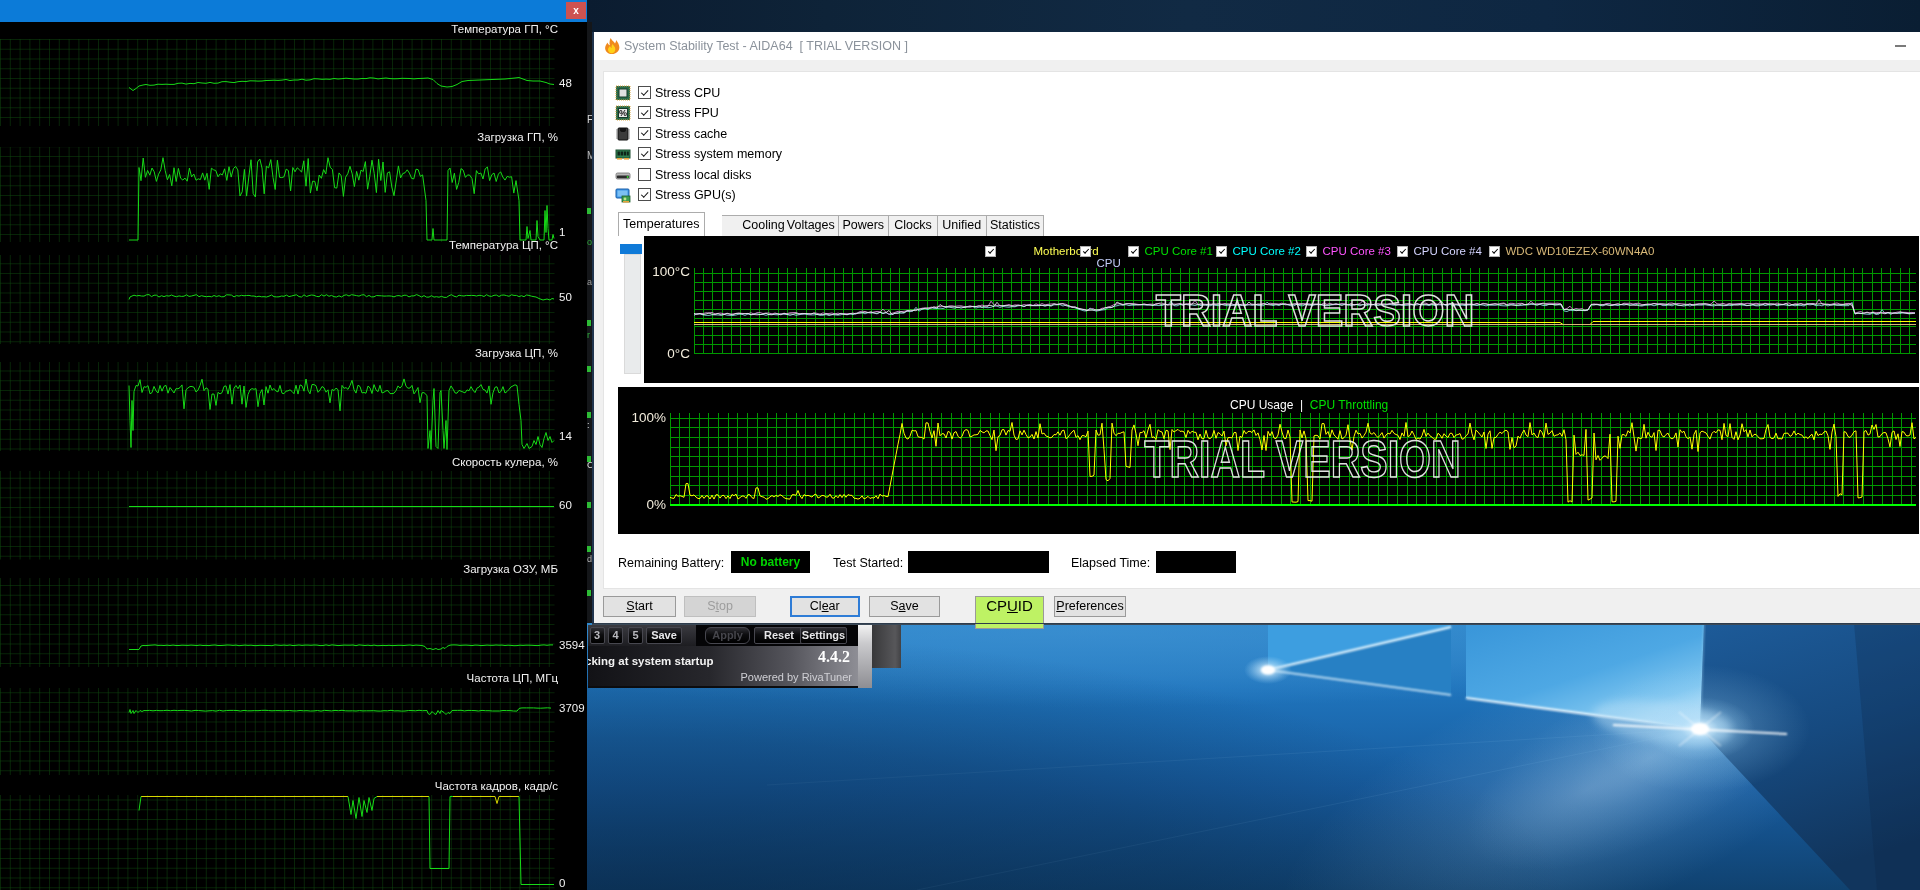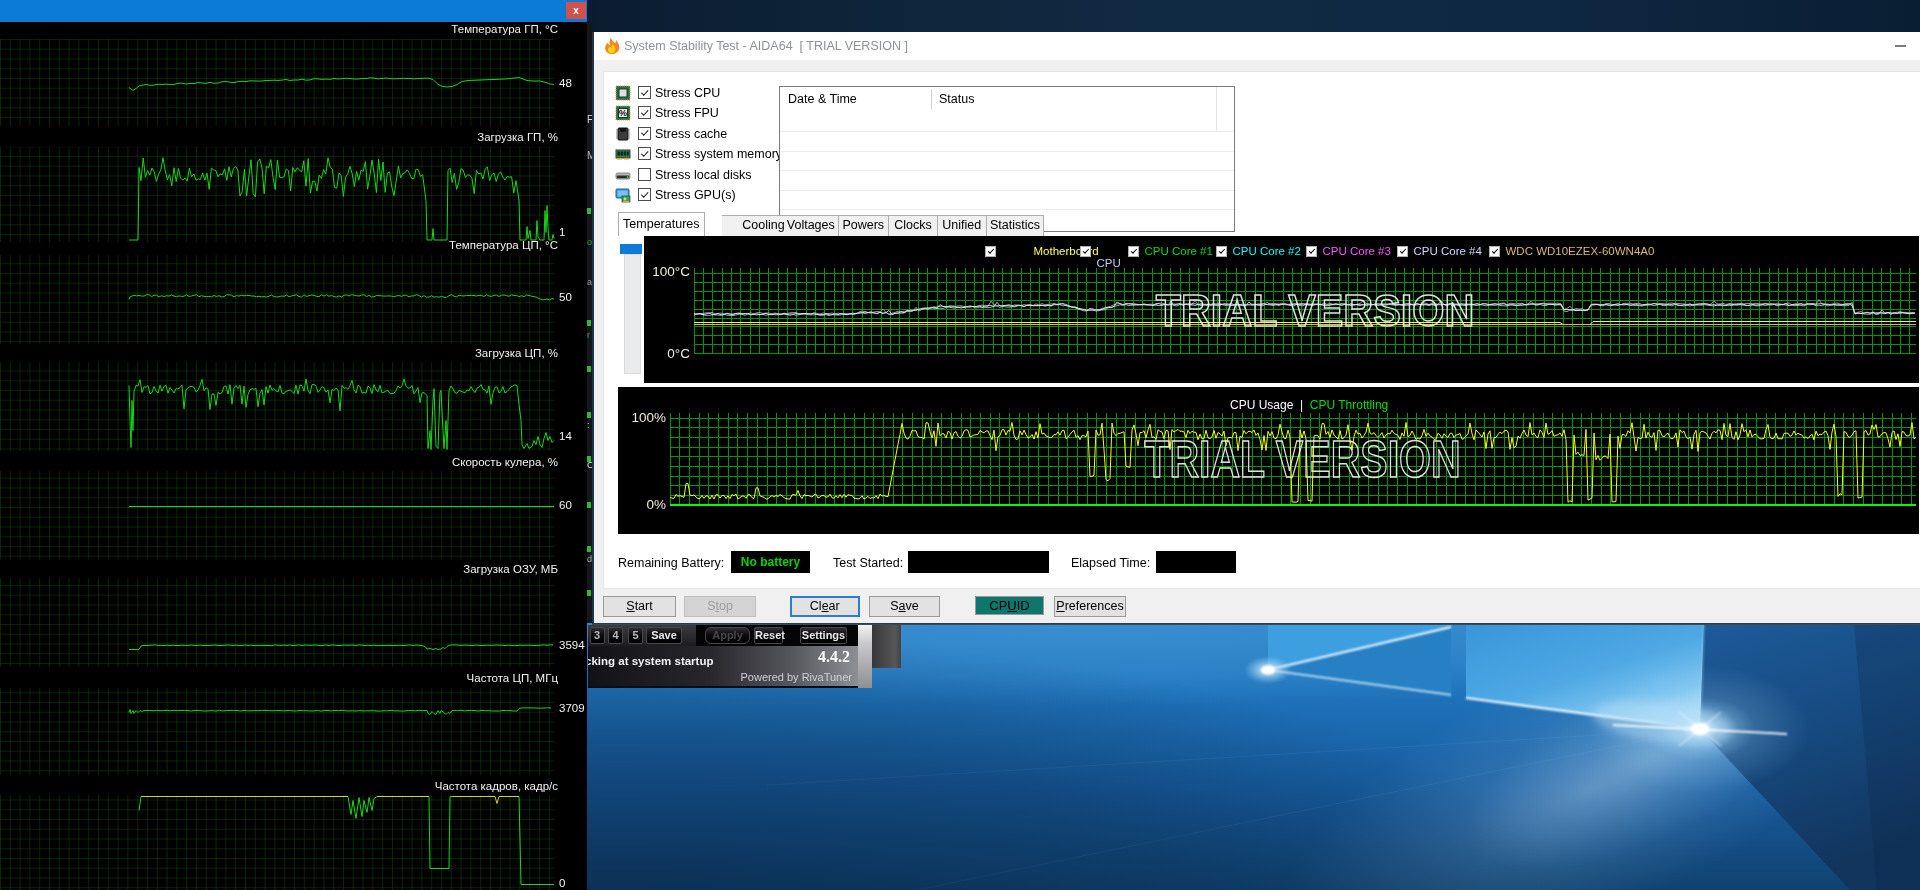--- a/index.html
+++ b/index.html
@@ -105,21 +105,21 @@
   </div>
 
   <div class="abs" style="left:588px;top:625px;width:283.5px;height:63px;background:#0c0c0e;overflow:hidden;">
     <div class="abs" style="left:0;top:0;width:270px;height:20.5px;background:linear-gradient(180deg,#3a3a40,#1d1d21);">
       <div class="abs" style="left:1.5px;top:1.5px;width:15px;height:17px;background:linear-gradient(180deg,#2e2e33 0%,#0c0c0e 45%,#000 100%);border:1px solid #47474f;border-radius:2px;color:#b9b9be;font-size:11px;font-weight:bold;text-align:center;line-height:15px;">3</div>
       <div class="abs" style="left:20px;top:1.5px;width:15px;height:17px;background:linear-gradient(180deg,#2e2e33 0%,#0c0c0e 45%,#000 100%);border:1px solid #47474f;border-radius:2px;color:#b9b9be;font-size:11px;font-weight:bold;text-align:center;line-height:15px;">4</div>
       <div class="abs" style="left:40px;top:1.5px;width:15px;height:17px;background:linear-gradient(180deg,#2e2e33 0%,#0c0c0e 45%,#000 100%);border:1px solid #47474f;border-radius:2px;color:#b9b9be;font-size:11px;font-weight:bold;text-align:center;line-height:15px;">5</div>
       <div class="abs" style="left:58px;top:1.5px;width:36px;height:17px;background:linear-gradient(180deg,#2e2e33 0%,#0c0c0e 45%,#000 100%);border:1px solid #47474f;border-radius:2px;color:#e8e8ea;font-size:11px;font-weight:bold;text-align:center;line-height:15px;">Save</div>
       <div class="abs" style="left:108px;top:0;width:162px;height:20.5px;background:#050507;">
         <div class="abs" style="left:9px;top:1.5px;width:45px;height:17px;background:linear-gradient(180deg,#2e2e33 0%,#0c0c0e 45%,#000 100%);border:1px solid #47474f;border-radius:6px;color:#46464c;font-size:11px;font-weight:bold;text-align:center;line-height:15px;">Apply</div>
-        <div class="abs" style="left:58px;top:1.5px;width:29px;height:17px;background:linear-gradient(180deg,#2e2e33 0%,#0c0c0e 45%,#000 100%);border:1px solid #47474f;border-radius:2px;color:#e8e8ea;font-size:11px;font-weight:bold;text-align:center;line-height:15px;">Reset</div>
+        <div class="abs" style="left:58px;top:1.5px;width:50px;height:17px;background:linear-gradient(180deg,#2e2e33 0%,#0c0c0e 45%,#000 100%);border:1px solid #47474f;border-radius:2px;color:#e8e8ea;font-size:11px;font-weight:bold;text-align:center;line-height:15px;">Reset</div>
         <div class="abs" style="left:104px;top:1.5px;width:47px;height:17px;background:linear-gradient(180deg,#2e2e33 0%,#0c0c0e 45%,#000 100%);border:1px solid #47474f;border-radius:2px;color:#e8e8ea;font-size:11px;font-weight:bold;text-align:center;line-height:15px;">Settings</div>
       </div>
     </div>
     <div class="abs" style="left:0;top:20.5px;width:270px;height:40.5px;background:linear-gradient(90deg,#121216 0%,#27272c 45%,#55555c 75%,#8e8e95 100%);">
       <div class="abs" style="left:-3px;top:9px;color:#f2f2f2;font-size:11.5px;font-weight:bold;white-space:nowrap;">cking at system startup</div>
       <div class="abs" style="right:8px;top:2px;color:#fff;font-size:16px;font-weight:bold;font-family:Liberation Serif, serif;">4.4.2</div>
       <div class="abs" style="right:6px;top:25px;color:#cfcfd4;font-size:11px;">Powered by RivaTuner</div>
     </div>
     <div class="abs" style="left:270px;top:0;width:13.5px;height:63px;background:linear-gradient(180deg,#f2f2f2 0%,#c9c9cc 30%,#8e8e93 100%);"></div>
   </div>
@@ -209,31 +209,20 @@
             <rect x="7" y="9" width="8" height="6" fill="#3e9e52" stroke="#1d5f2e" stroke-width="0.8"></rect>
             <rect x="8" y="14" width="6" height="1.5" fill="#e8a33d"></rect>
             <circle cx="10" cy="12" r="1.4" fill="#bfe48e"></circle>
           </svg></span>
         <span class="abs" style="left:23px;top:1px;width:13px;height:13px;background:#fff;border:1px solid #4d4d4d;">
           <span style="position:absolute;left:2px;top:2.5px;width:7px;height:3.5px;border-left:1.7px solid #111;border-bottom:1.7px solid #111;transform:rotate(-47deg);"></span>
         </span>
         <span class="abs" style="left:40px;top:1px;font-size:12.5px;color:#000;white-space:nowrap;">Stress GPU(s)</span>
       </div>
 
-    <div class="abs" style="left:185px;top:54px;width:456px;height:146px;background:#fff;border:1px solid #7a7a7a;">
-      <div class="abs" style="left:8px;top:5px;font-size:12.5px;color:#000;">Date &amp; Time</div>
-      <div class="abs" style="left:159px;top:5px;font-size:12.5px;color:#000;">Status</div>
-      <div class="abs" style="left:151px;top:2px;width:1px;height:20px;background:#cfcfcf;"></div>
-      <div class="abs" style="left:436px;top:0px;width:1px;height:44px;background:#e5e5e5;"></div>
-      <div class="abs" style="left:0;top:44px;width:454px;height:1px;background:#ededed;"></div>
-      <div class="abs" style="left:0;top:63.5px;width:454px;height:1px;background:#ededed;"></div>
-      <div class="abs" style="left:0;top:83px;width:454px;height:1px;background:#ededed;"></div>
-      <div class="abs" style="left:0;top:102.5px;width:454px;height:1px;background:#ededed;"></div>
-      <div class="abs" style="left:0;top:122px;width:454px;height:1px;background:#ededed;"></div>
-    </div>
     <div class="abs" style="left:24px;top:180px;width:86.6px;height:24px;background:#fff;border:1px solid #acacac;border-bottom:none;z-index:3;font-size:12.5px;text-align:center;line-height:23px;">Temperatures</div>
       <div class="abs" style="left:128px;top:182.5px;width:95px;height:21.5px;background:#f0f0f0;border:1px solid #acacac;border-bottom:none;z-index:2;font-size:12.5px;text-align:right;line-height:19px;border-left:none;">Cooling Fans</div>
       <div class="abs" style="left:190px;top:182.5px;width:54.599999999999994px;height:21.5px;background:#f0f0f0;border:1px solid #acacac;border-bottom:none;z-index:2;font-size:12.5px;text-align:center;line-height:19px;border-left:none;">Voltages</div>
       <div class="abs" style="left:244.6px;top:182.5px;width:50.400000000000006px;height:21.5px;background:#f0f0f0;border:1px solid #acacac;border-bottom:none;z-index:2;font-size:12.5px;text-align:center;line-height:19px;border-left:none;">Powers</div>
       <div class="abs" style="left:295px;top:182.5px;width:49px;height:21.5px;background:#f0f0f0;border:1px solid #acacac;border-bottom:none;z-index:2;font-size:12.5px;text-align:center;line-height:19px;border-left:none;">Clocks</div>
       <div class="abs" style="left:344px;top:182.5px;width:48.5px;height:21.5px;background:#f0f0f0;border:1px solid #acacac;border-bottom:none;z-index:2;font-size:12.5px;text-align:center;line-height:19px;border-left:none;">Unified</div>
       <div class="abs" style="left:392.5px;top:182.5px;width:57.89999999999998px;height:21.5px;background:#f0f0f0;border:1px solid #acacac;border-bottom:none;z-index:2;font-size:12.5px;text-align:center;line-height:19px;border-left:none;">Statistics</div>
     <div class="abs" style="left:24px;top:204px;width:1294px;height:298px;background:#fff;"></div>
     <div class="abs" style="left:26px;top:211.5px;width:22px;height:10px;background:#0f7ad8;z-index:2;"></div>
     <div class="abs" style="left:29.5px;top:221.5px;width:17px;height:120px;background:#e9ebec;border:1px solid #dadada;z-index:2;"></div>
@@ -290,21 +279,21 @@
     <div class="abs" style="left:24px;top:524px;font-size:12.5px;color:#000;">Remaining Battery:</div>
     <div class="abs" style="left:137px;top:518.5px;width:79px;height:22px;background:#000;color:#00d400;font-size:12px;font-weight:bold;text-align:center;line-height:22px;">No battery</div>
     <div class="abs" style="left:239px;top:524px;font-size:12.5px;color:#000;">Test Started:</div>
     <div class="abs" style="left:314px;top:518.5px;width:141px;height:22px;background:#000;"></div>
     <div class="abs" style="left:477px;top:524px;font-size:12.5px;color:#000;">Elapsed Time:</div>
     <div class="abs" style="left:562px;top:518.5px;width:80px;height:22px;background:#000;"></div>
     <div class="abs" style="left:9px;top:564px;width:73px;height:20.5px;background:#e2e2e2;border:1px solid #9a9a9a;font-size:12.5px;color:#000;text-align:center;line-height:18px;"><u>S</u>tart</div>
     <div class="abs" style="left:90px;top:564px;width:72px;height:20.5px;background:#e2e2e2;border:1px solid #9a9a9a;font-size:12.5px;color:#000;text-align:center;line-height:18px;background:#d4d4d4;border-color:#bfbfbf;color:#9d9d9d;">S<u>t</u>op</div>
     <div class="abs" style="left:195.6px;top:564px;width:70.4px;height:20.5px;background:#e2e2e2;border:1px solid #9a9a9a;font-size:12.5px;color:#000;text-align:center;line-height:18px;border:2px solid #2e7cd6;line-height:16px;">Cl<u>e</u>ar</div>
     <div class="abs" style="left:275px;top:564px;width:71px;height:20.5px;background:#e2e2e2;border:1px solid #9a9a9a;font-size:12.5px;color:#000;text-align:center;line-height:18px;">S<u>a</u>ve</div>
-    <div class="abs" style="left:381px;top:564px;width:69px;height:19px;background:#0f766e;border:1px solid #9a9a9a;font-size:13px;color:#000;text-align:center;line-height:18px;">CP<u>U</u>ID</div>
+    <div class="abs" style="left:381px;top:564px;width:69px;height:33px;background:#bef264;border:1px solid #9a9a9a;font-size:15px;color:#000;text-align:center;line-height:18px;">CP<u>U</u>ID</div>
     <div class="abs" style="left:460px;top:564px;width:72px;height:20.5px;background:#e2e2e2;border:1px solid #9a9a9a;font-size:12.5px;color:#000;text-align:center;line-height:18px;"><u>P</u>references</div>
     <div class="abs" style="left:0;top:591px;width:1328px;height:1px;background:#2e3c4c;"></div>
   </div>
 
   <div class="abs" style="left:0;top:0;width:587px;height:890px;background:#000;">
     <div class="abs" style="left:0;top:0;width:587px;height:22px;background:#0c7bd8;"></div>
     <div class="abs" style="left:566px;top:2px;width:20px;height:17px;background:#cd5250;color:#fff;font-size:10px;font-weight:bold;text-align:center;line-height:17px;">x</div>
     <svg class="abs" style="left:0;top:0;" width="587" height="890" viewBox="0 0 587 890">
       <defs>
         <pattern id="grid" width="9.8" height="9.75" patternUnits="userSpaceOnUse">

